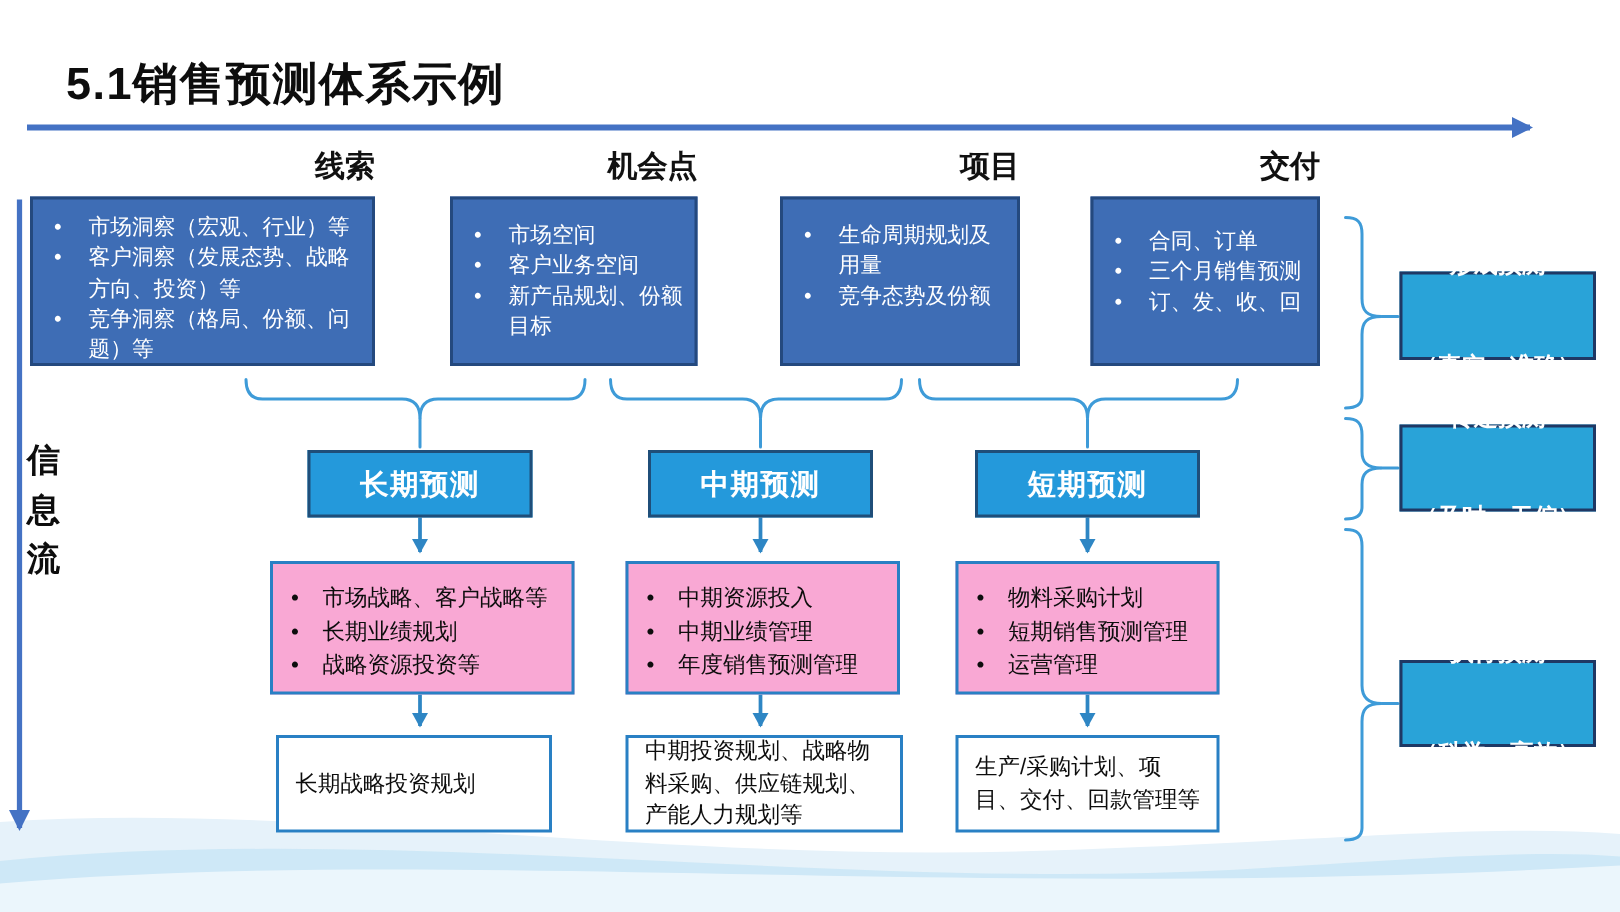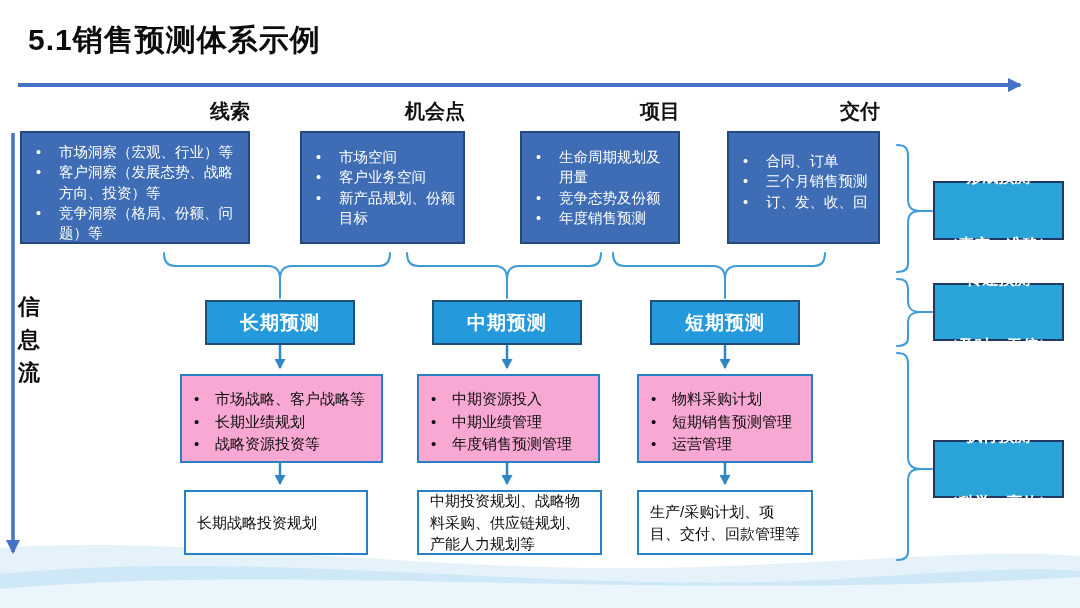--- a/index.html
+++ b/index.html
@@ -1,21 +1,21 @@
 <!DOCTYPE html>
 <html><head>
 <meta charset="utf-8">
 <style>
   html,body{margin:0;padding:0;background:#fff;}
   .canvas{
     position:relative;width:1080px;height:608px;overflow:hidden;background:#ffffff;
     font-family:"Liberation Sans","DejaVu Sans",sans-serif;
   }
   .page-title{
-    position:absolute;left:28px;top:20px;margin:0;
+    position:absolute;left:28px;top:20px;margin:16px;
     font-size:30px;font-weight:800;color:#0d0d0d;letter-spacing:1px;z-index:3;
   }
   svg.layer{position:absolute;left:0;top:0;z-index:1;pointer-events:none;}
   .col-header{
     position:absolute;top:98px;height:26px;z-index:3;
     font-size:20px;font-weight:800;color:#111;text-align:right;line-height:26px;
   }
   .top-box{
     position:absolute;top:131px;height:113px;z-index:2;box-sizing:border-box;
     background:#3E6DB5;border:2px solid #24497E;color:#fff;
@@ -122,21 +122,20 @@
     <div class="bullet">竞争洞察（格局、份额、问题）等</div>
   </div>
   <div class="top-box" style="left:300px;width:165px;padding-top:14px">
     <div class="bullet">市场空间</div>
     <div class="bullet">客户业务空间</div>
     <div class="bullet">新产品规划、份额目标</div>
   </div>
   <div class="top-box" style="left:520px;width:160px;padding-top:14px">
     <div class="bullet">生命周期规划及用量</div>
     <div class="bullet">竞争态势及份额</div>
-    <div class="bullet">年度销售预测</div>
   </div>
   <div class="top-box" style="left:727px;width:153px;padding-top:18px">
     <div class="bullet">合同、订单</div>
     <div class="bullet">三个月销售预测</div>
     <div class="bullet">订、发、收、回</div>
   </div>
 
   <div class="forecast-box" style="left:205px">长期预测</div>
   <div class="forecast-box" style="left:432px">中期预测</div>
   <div class="forecast-box" style="left:650px">短期预测</div>

